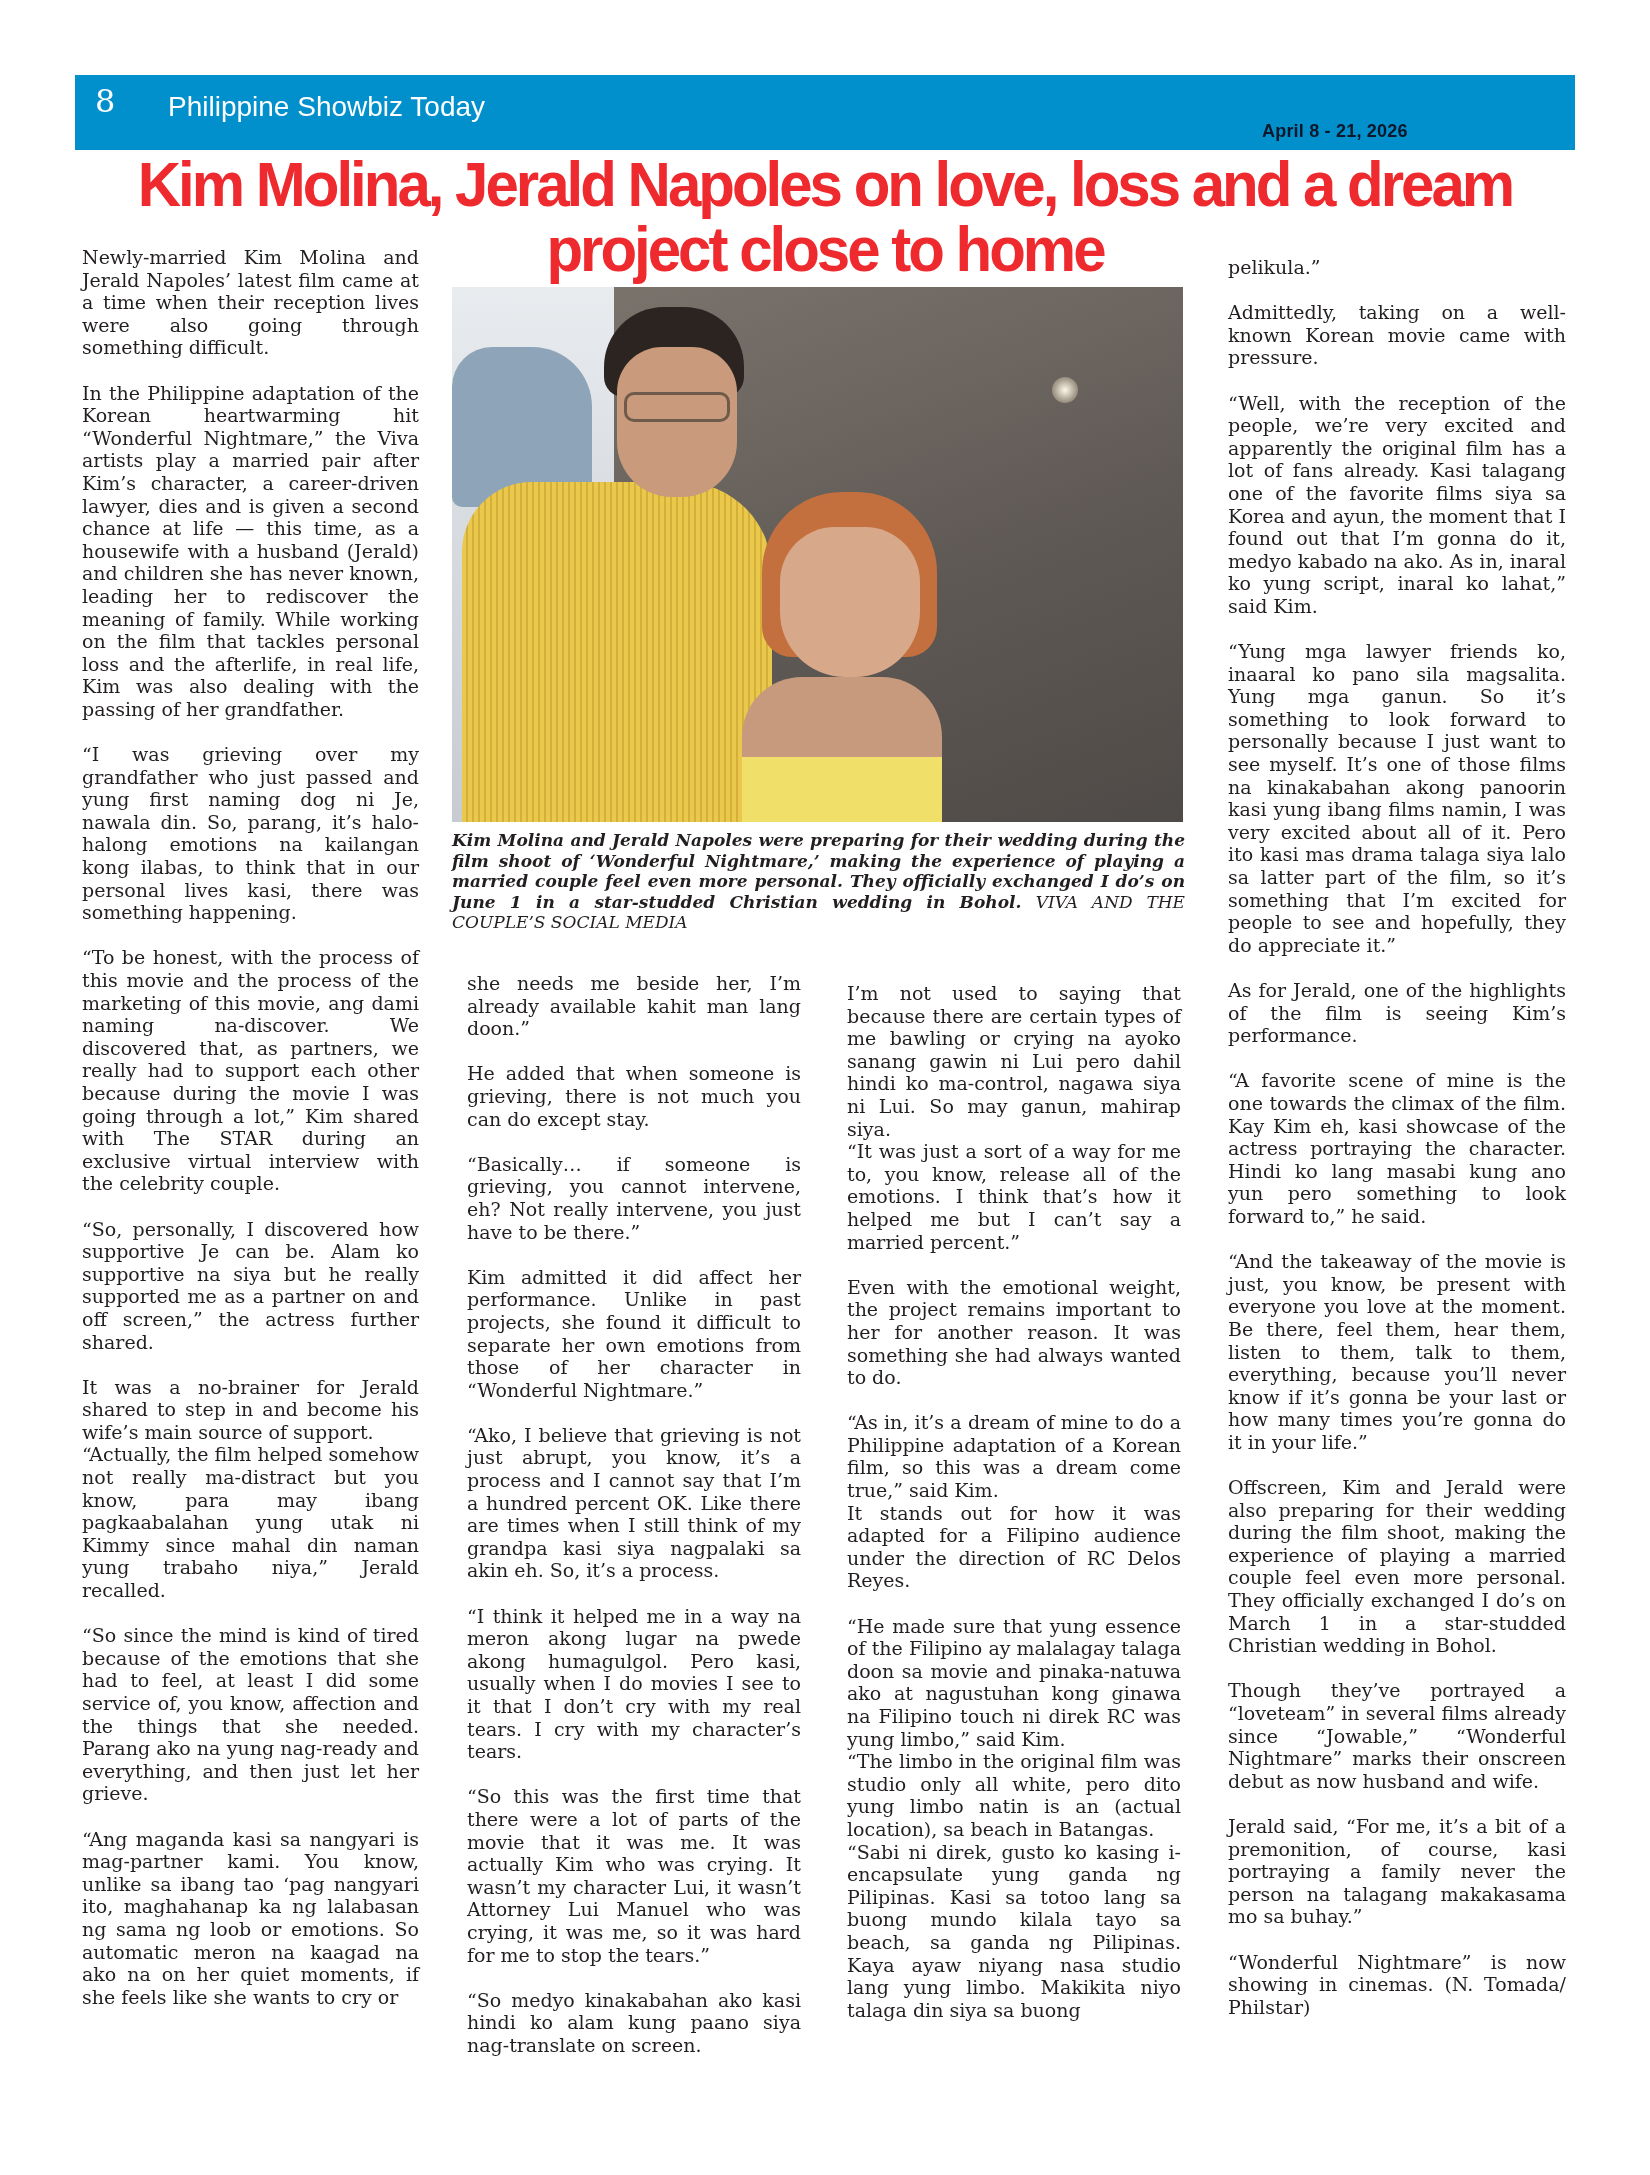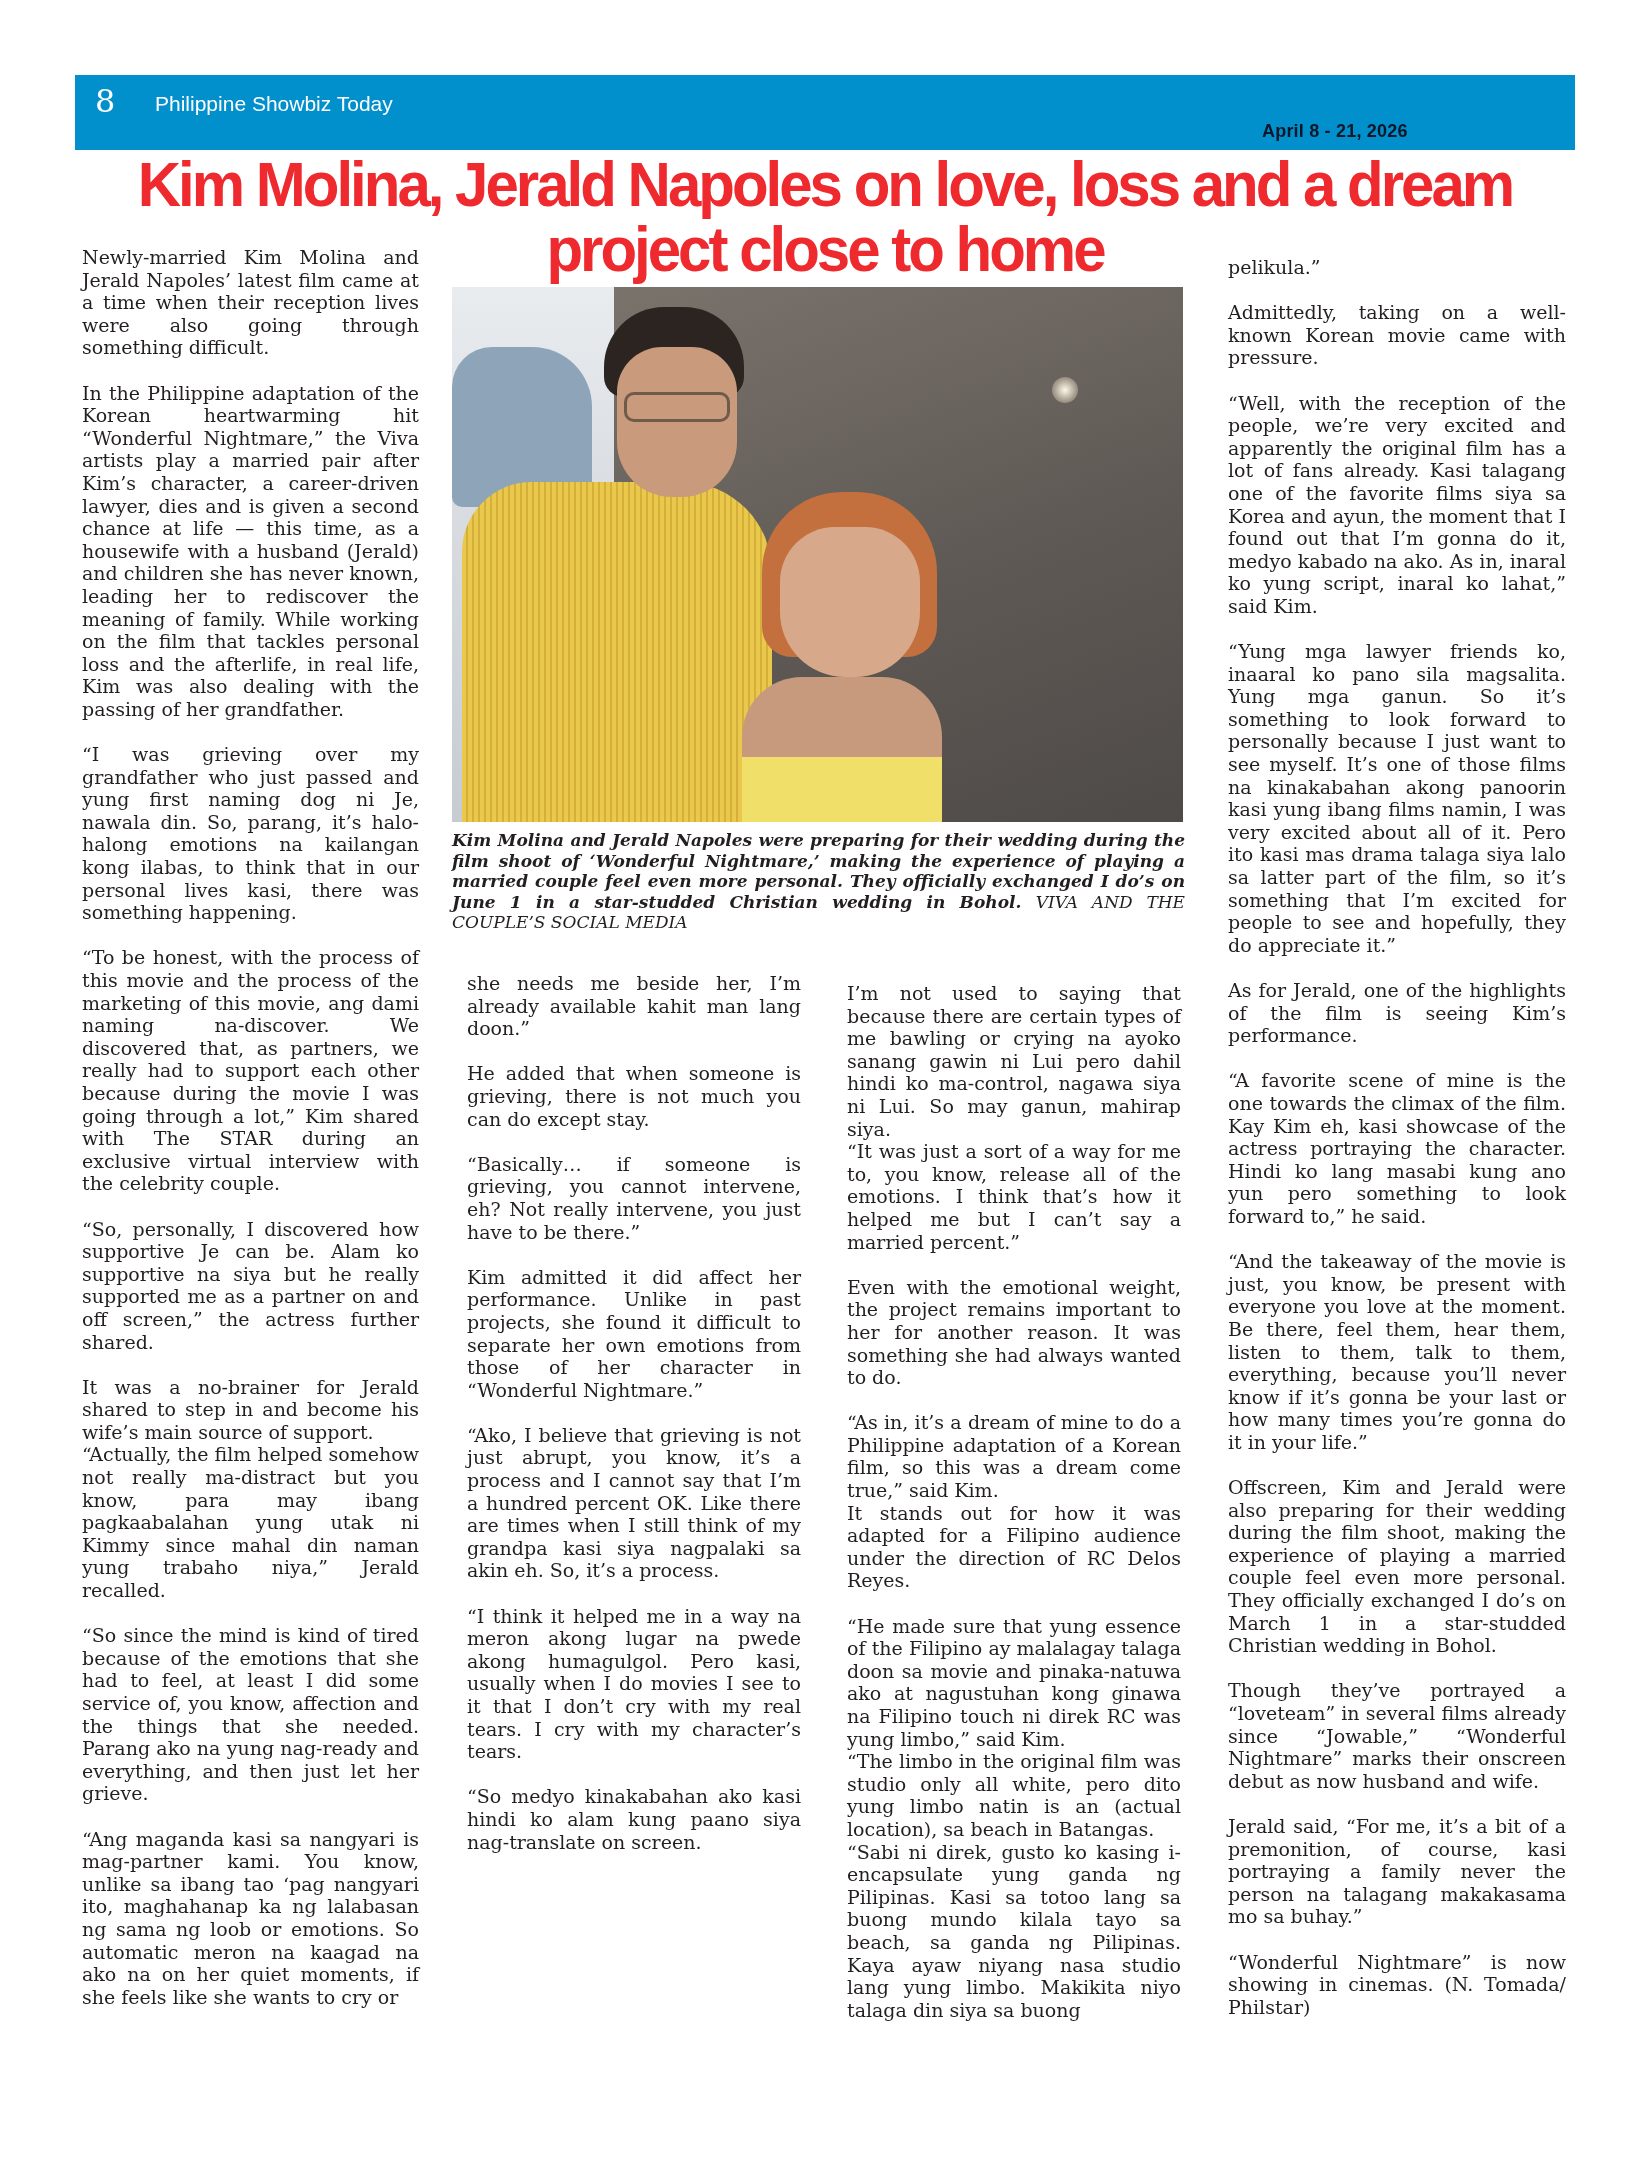--- a/index.html
+++ b/index.html
@@ -6,22 +6,22 @@
   body { width: 1650px; height: 2175px; position: relative; overflow: hidden; }
   .banner {
     position: absolute; left: 75px; top: 75px; width: 1500px; height: 75px;
     background: #0290CC;
   }
   .page-num {
     position: absolute; left: 20px; top: 10px;
     font-family: "DejaVu Serif", serif; font-size: 32px; color: #ffffff; line-height: 1;
   }
   .pub-name {
-    position: absolute; left: 80px; top: 18px;
-    font-family: "Liberation Sans", sans-serif; font-size: 21px; color: #ffffff; line-height: 1;
+    position: absolute; left: 93px; top: 18px;
+    font-family: "Liberation Sans", sans-serif; font-size: 28px; color: #ffffff; line-height: 1;
   }
   .pub-date {
     position: absolute; left: 1187px; top: 47px;
     font-family: "Liberation Sans", sans-serif; font-weight: bold; font-size: 18px; color: #0f172a; line-height: 1; letter-spacing: 0.2px;
   }
   .headline {
     position: absolute; left: 80px; top: 152px; width: 1490px;
     font-family: "Liberation Sans", sans-serif; font-weight: bold; color: #EE2A2E;
     text-align: center; line-height: 62px; font-size: 60px;
     letter-spacing: -3px; transform: scaleY(1.05); transform-origin: top center;
@@ -113,20 +113,21 @@
   <span class="credit">VIVA AND THE COUPLE’S SOCIAL MEDIA</span>
 </div>
 
 <div class="col col2">
   <p>she needs me beside her, I’m already available kahit man lang doon.”</p>
   <p>He added that when someone is grieving, there is not much you can do except stay.</p>
   <p>“Basically… if someone is grieving, you cannot intervene, eh? Not really intervene, you just have to be there.”</p>
   <p>Kim admitted it did affect her performance. Unlike in past projects, she found it difficult to separate her own emotions from those of her character in “Wonderful Nightmare.”</p>
   <p>“Ako, I believe that grieving is not just abrupt, you know, it’s a process and I cannot say that I’m a hundred percent OK. Like there are times when I still think of my grandpa kasi siya nagpalaki sa akin eh. So, it’s a process.</p>
   <p>“I think it helped me in a way na meron akong lugar na pwede akong humagulgol. Pero kasi, usually when I do movies I see to it that I don’t cry with my real tears. I cry with my character’s tears.</p>
+  <p>“So this was the first time that there were a lot of parts of the movie that it was me. It was actually Kim who was crying. It wasn’t my character Lui, it wasn’t Attorney Lui Manuel who was crying, it was me, so it was hard for me to stop the tears.”</p>
   <p>“So medyo kinakabahan ako kasi hindi ko alam kung paano siya nag-translate on screen.</p>
 </div>
 
 <div class="col col3">
   <p class="tight">I’m not used to saying that because there are certain types of me bawling or crying na ayoko sanang gawin ni Lui pero dahil hindi ko ma-control, nagawa siya ni Lui. So may ganun, mahirap siya.</p>
   <p>“It was just a sort of a way for me to, you know, release all of the emotions. I think that’s how it helped me but I can’t say a married percent.”</p>
   <p>Even with the emotional weight, the project remains important to her for another reason. It was something she had always wanted to do.</p>
   <p class="tight">“As in, it’s a dream of mine to do a Philippine adaptation of a Korean film, so this was a dream come true,” said Kim.</p>
   <p>It stands out for how it was adapted for a Filipino audience under the direction of RC Delos Reyes.</p>
   <p class="tight">“He made sure that yung essence of the Filipino ay malalagay talaga doon sa movie and pinaka-natuwa ako at nagustuhan kong ginawa na Filipino touch ni direk RC was yung limbo,” said Kim.</p>

